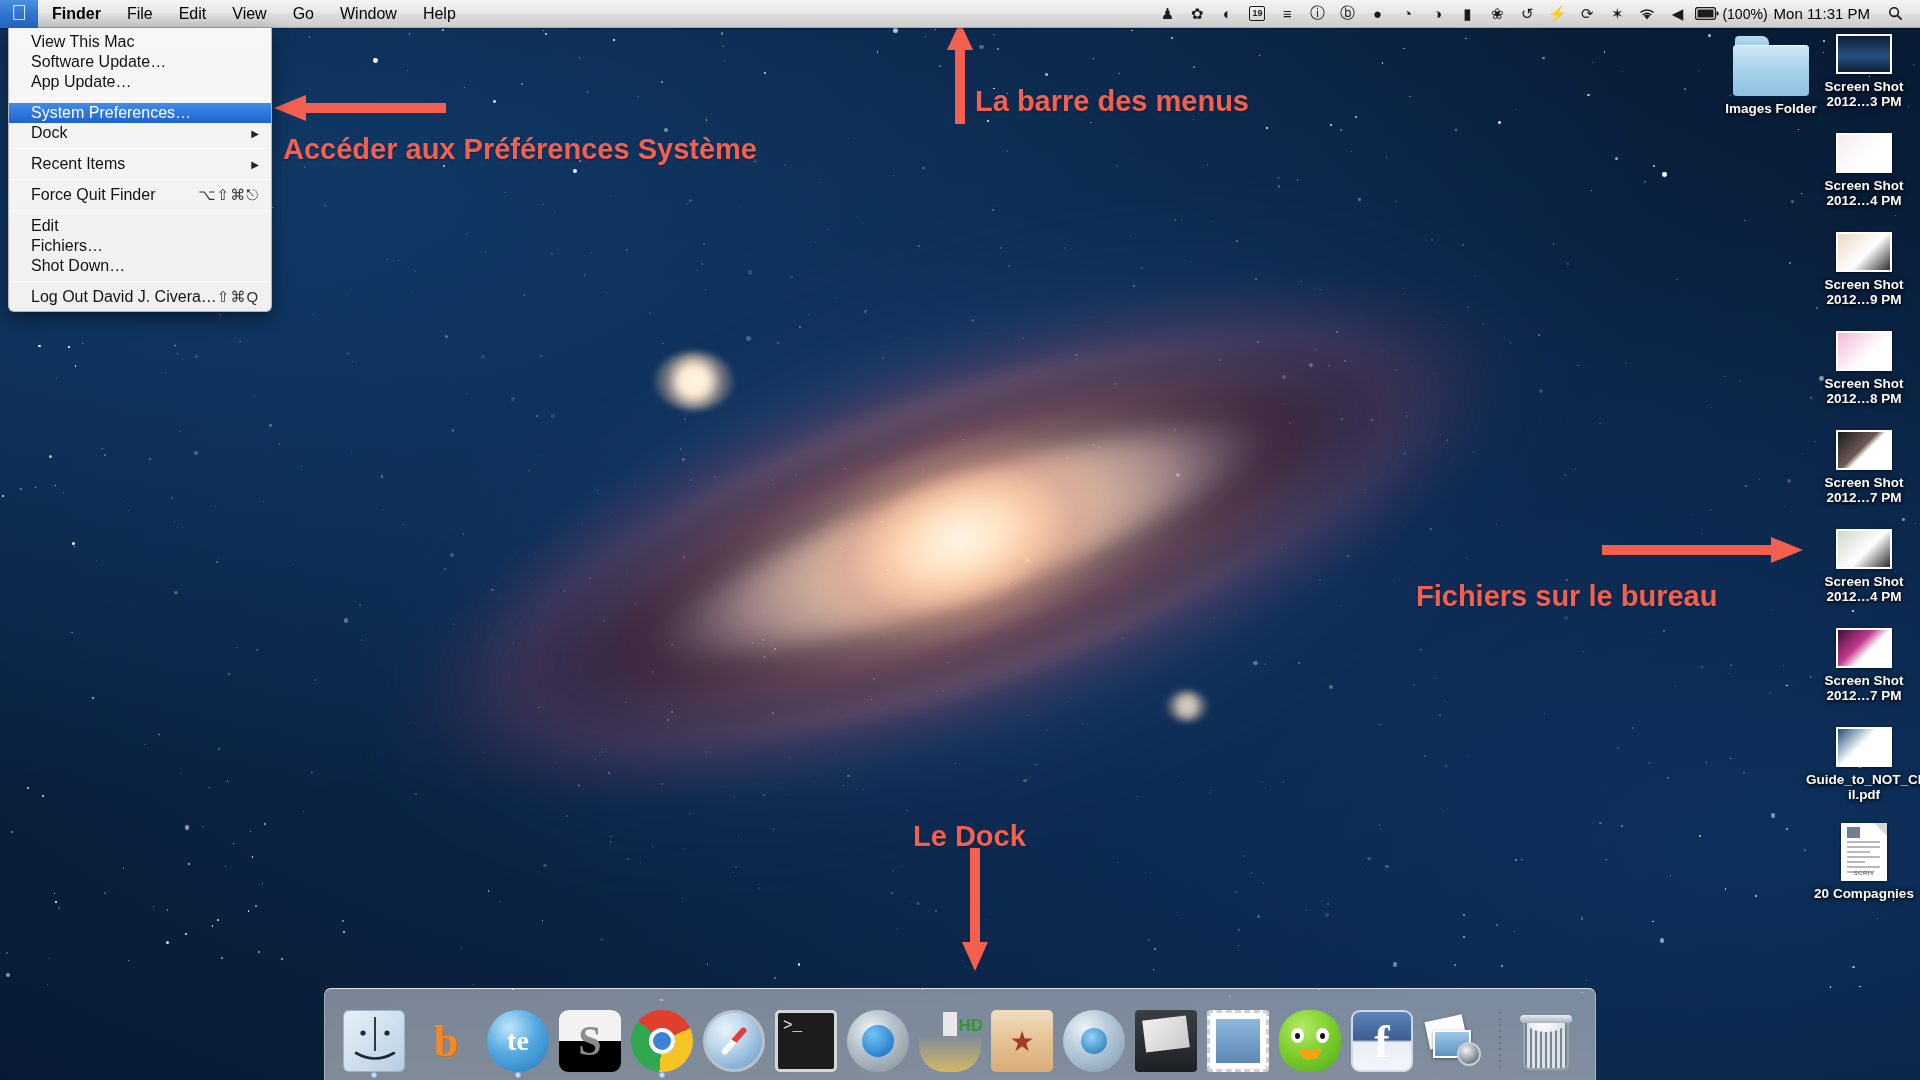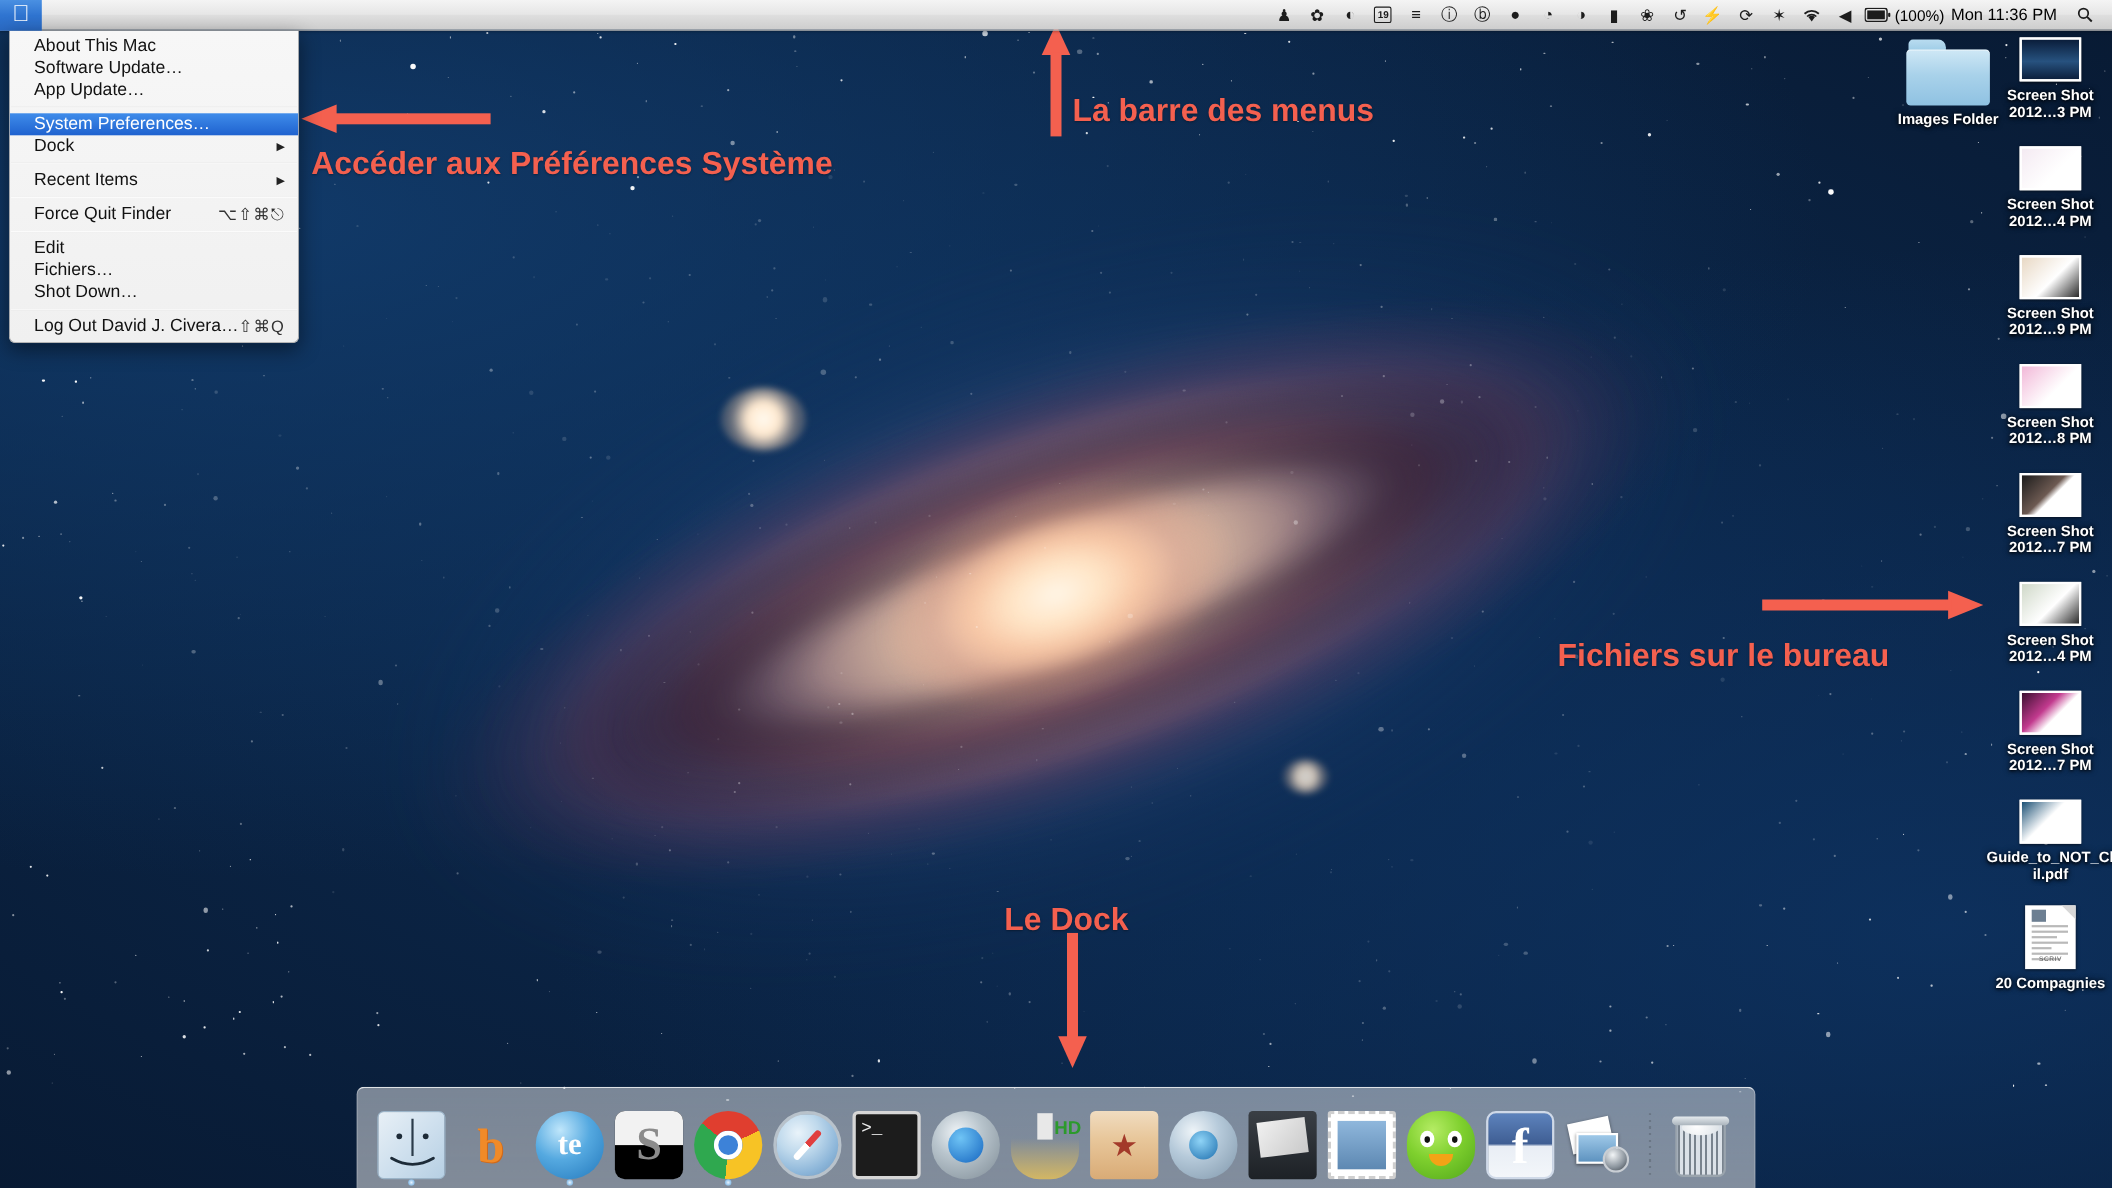--- a/index.html
+++ b/index.html
@@ -947,20 +947,29 @@
         <div class="star" style="left: 790.3px; top: 275.7px; width: 2.4px; height: 2.4px; opacity: 0.2;"></div>
         <div class="star" style="left: 1392.5px; top: 962.3px; width: 4.4px; height: 4.4px; opacity: 0.43;"></div>
         <div class="star" style="left: 578.1px; top: 784.4px; width: 2.2px; height: 2.2px; opacity: 0.21;"></div>
       </div>
   </div>
 
   <div id="menubar">
     <div class="apple-cell">
       <span class="apple-glyph"></span>
     </div>
+    <div id="mb-items" style="display:flex;">
+        <div class="mb-item app-name">Finder</div>
+        <div class="mb-item">File</div>
+        <div class="mb-item">Edit</div>
+        <div class="mb-item">View</div>
+        <div class="mb-item">Go</div>
+        <div class="mb-item">Window</div>
+        <div class="mb-item">Help</div>
+      </div>
     <div class="mb-right">
       <div id="mb-extras" style="display:flex;align-items:center;">
           <span class="extra">♟</span>
           <span class="extra">✿</span>
           <span class="extra">◐</span>
           <span class="extra">
             <span style="display:inline-block;border:1.6px solid #1c1c1c;border-radius:2px;font-size:9px;font-weight:bold;line-height:11px;padding:1px 2px;">19</span>
           </span>
           <span class="extra">≡</span>
           <span class="extra">ⓘ</span>
@@ -984,33 +993,33 @@
           <span class="extra">◀</span>
           <span class="extra">
             <svg width="24" height="13" viewBox="0 0 24 13">
               <rect x="0.5" y="0.5" width="20" height="12" rx="2.5" fill="none" stroke="#1c1c1c" stroke-width="1.3"></rect>
               <rect x="2.5" y="2.5" width="16" height="8" fill="#1c1c1c"></rect>
               <rect x="21.5" y="4.5" width="2" height="4" rx="1" fill="#1c1c1c"></rect>
             </svg>
           </span>
         </div>
       <span class="battpct">(100%)</span>
-      <span class="clock">Mon 11:36 PM</span>
+      <span class="clock">Mon 11:31 PM</span>
       <span class="extra">
         <svg width="15" height="15" viewBox="0 0 16 16">
             <circle cx="6.5" cy="6.5" r="4.6" fill="none" stroke="#1c1c1c" stroke-width="1.7"></circle>
             <line x1="10" y1="10" x2="14.5" y2="14.5" stroke="#1c1c1c" stroke-width="1.9"></line>
           </svg>
       </span>
     </div>
   </div>
 
   <div id="apple-menu">
       <div class="mi">
-        <span>About This Mac</span>
+        <span>View This Mac</span>
       </div>
       <div class="mi">
         <span>Software Update…</span>
       </div>
       <div class="mi">
         <span>App Update…</span>
       </div>
       <div class="msep"></div>
       <div class="mi sel">
         <span>System Preferences…</span>

